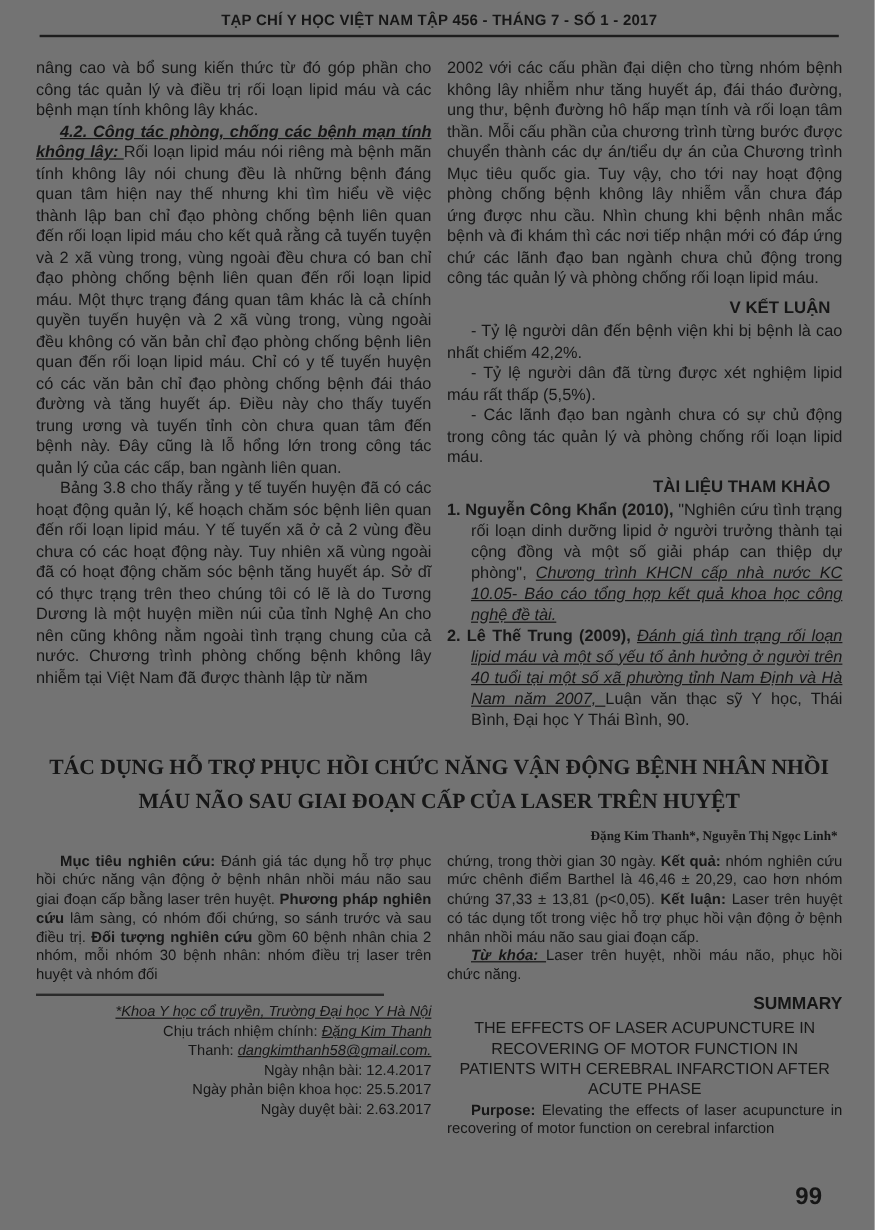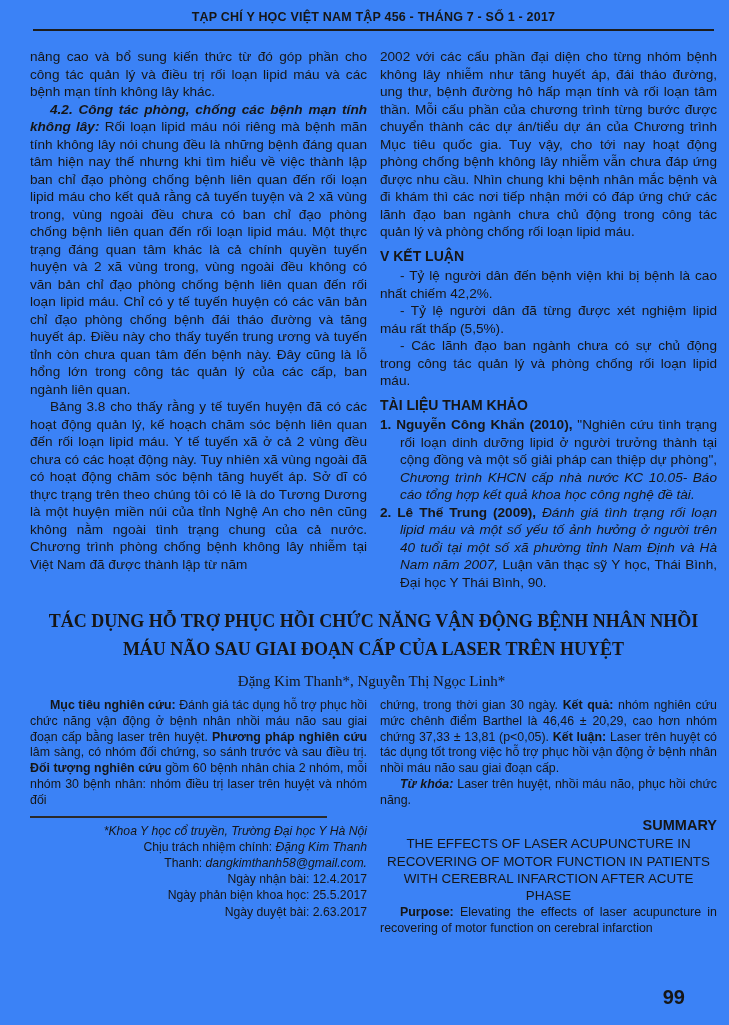--- a/index.html
+++ b/index.html
@@ -1,56 +1,56 @@
 <!DOCTYPE html>
 <html><head>
 <meta charset="utf-8">
 <style>
   html,body{margin:0;padding:0;background:#ffffff;}
   .page{
     position:relative;
     width:729px;height:1025px;
     box-sizing:border-box;
-    background:#3b82f6;
+    background:#737373;
     color:#161616;
     font-family:"Liberation Sans",sans-serif;
-    padding:10px 12px 0 30px;
+    padding:10px 27px 0 30px;
     overflow:hidden;
   }
   .header{
     text-align:center;
     font-weight:bold;
     font-size:12.5px;
     letter-spacing:.2px;
     padding-bottom:5px;
     border-bottom:2px solid #1d1d1d;
     margin:0 3px;
   }
   .cols{display:flex;gap:13px;}
   .col{flex:1;min-width:0;text-align:justify;}
   .top{font-size:13.6px;line-height:17.5px;margin-top:17px;}
   .para{margin:0;}
   .indent{text-indent:20px;}
-  .sect-h{font-weight:bold;font-size:14px;margin:7px 0 2px;text-align:left;}
+  .sect-h{font-weight:bold;font-size:14px;margin:7px 10px 2px;text-align:right;}
   .ref{margin:0;padding-left:20px;text-indent:-20px;}
   .b{font-weight:bold;}
-  .i{font-style:italic;}
+  .i{font-style:italic;text-decoration:underline;}
   .article-title{
     font-family:"Liberation Serif",serif;
     font-weight:bold;
     font-size:18px;
     line-height:28px;
     text-align:center;
     margin:16px 6px 10px;
   }
   .authors{
     font-family:"Liberation Serif",serif;
-    font-weight:normal;
-    font-size:15px;
-    text-align:center;
+    font-weight:bold;
+    font-size:11px;
+    text-align:right;
     padding-right:4px;
     margin-bottom:8px;
   }
   .bottom{font-size:12.4px;line-height:15.8px;}
   .abstract-h{font-weight:bold;font-size:14.5px;margin:0 0 3px;text-align:left;}
   .footnote{margin-top:7px;font-size:12.2px;line-height:16.2px;}
   .footnote-rule{border-top:2px solid #2a2a2a;width:88%;margin:0 0 5px;}
   .footnote p{margin:0;text-align:right;}
   .summary-h{font-weight:bold;font-size:14.5px;margin:9px 0 2px;text-align:right;}
   .summary-title{font-weight:normal;font-size:13.4px;line-height:17.2px;text-align:center;margin:1px 4px;}

